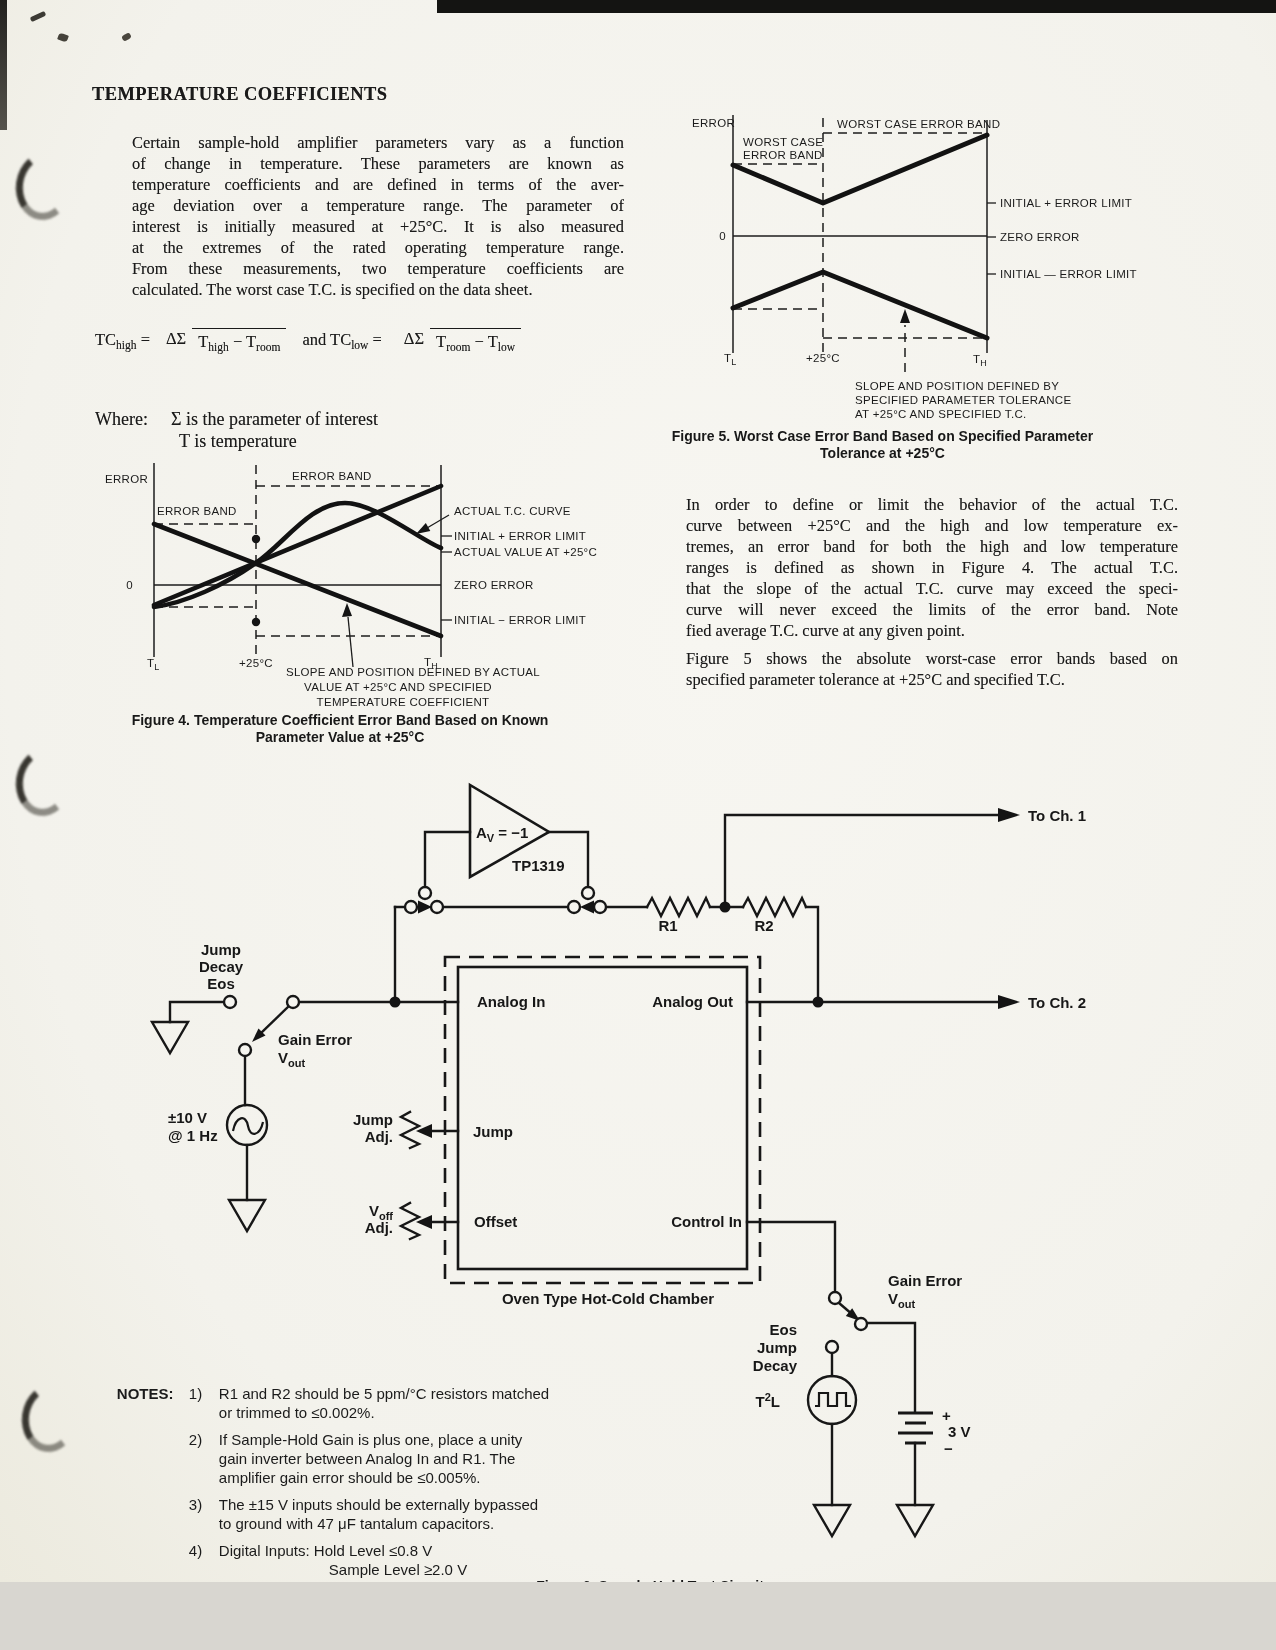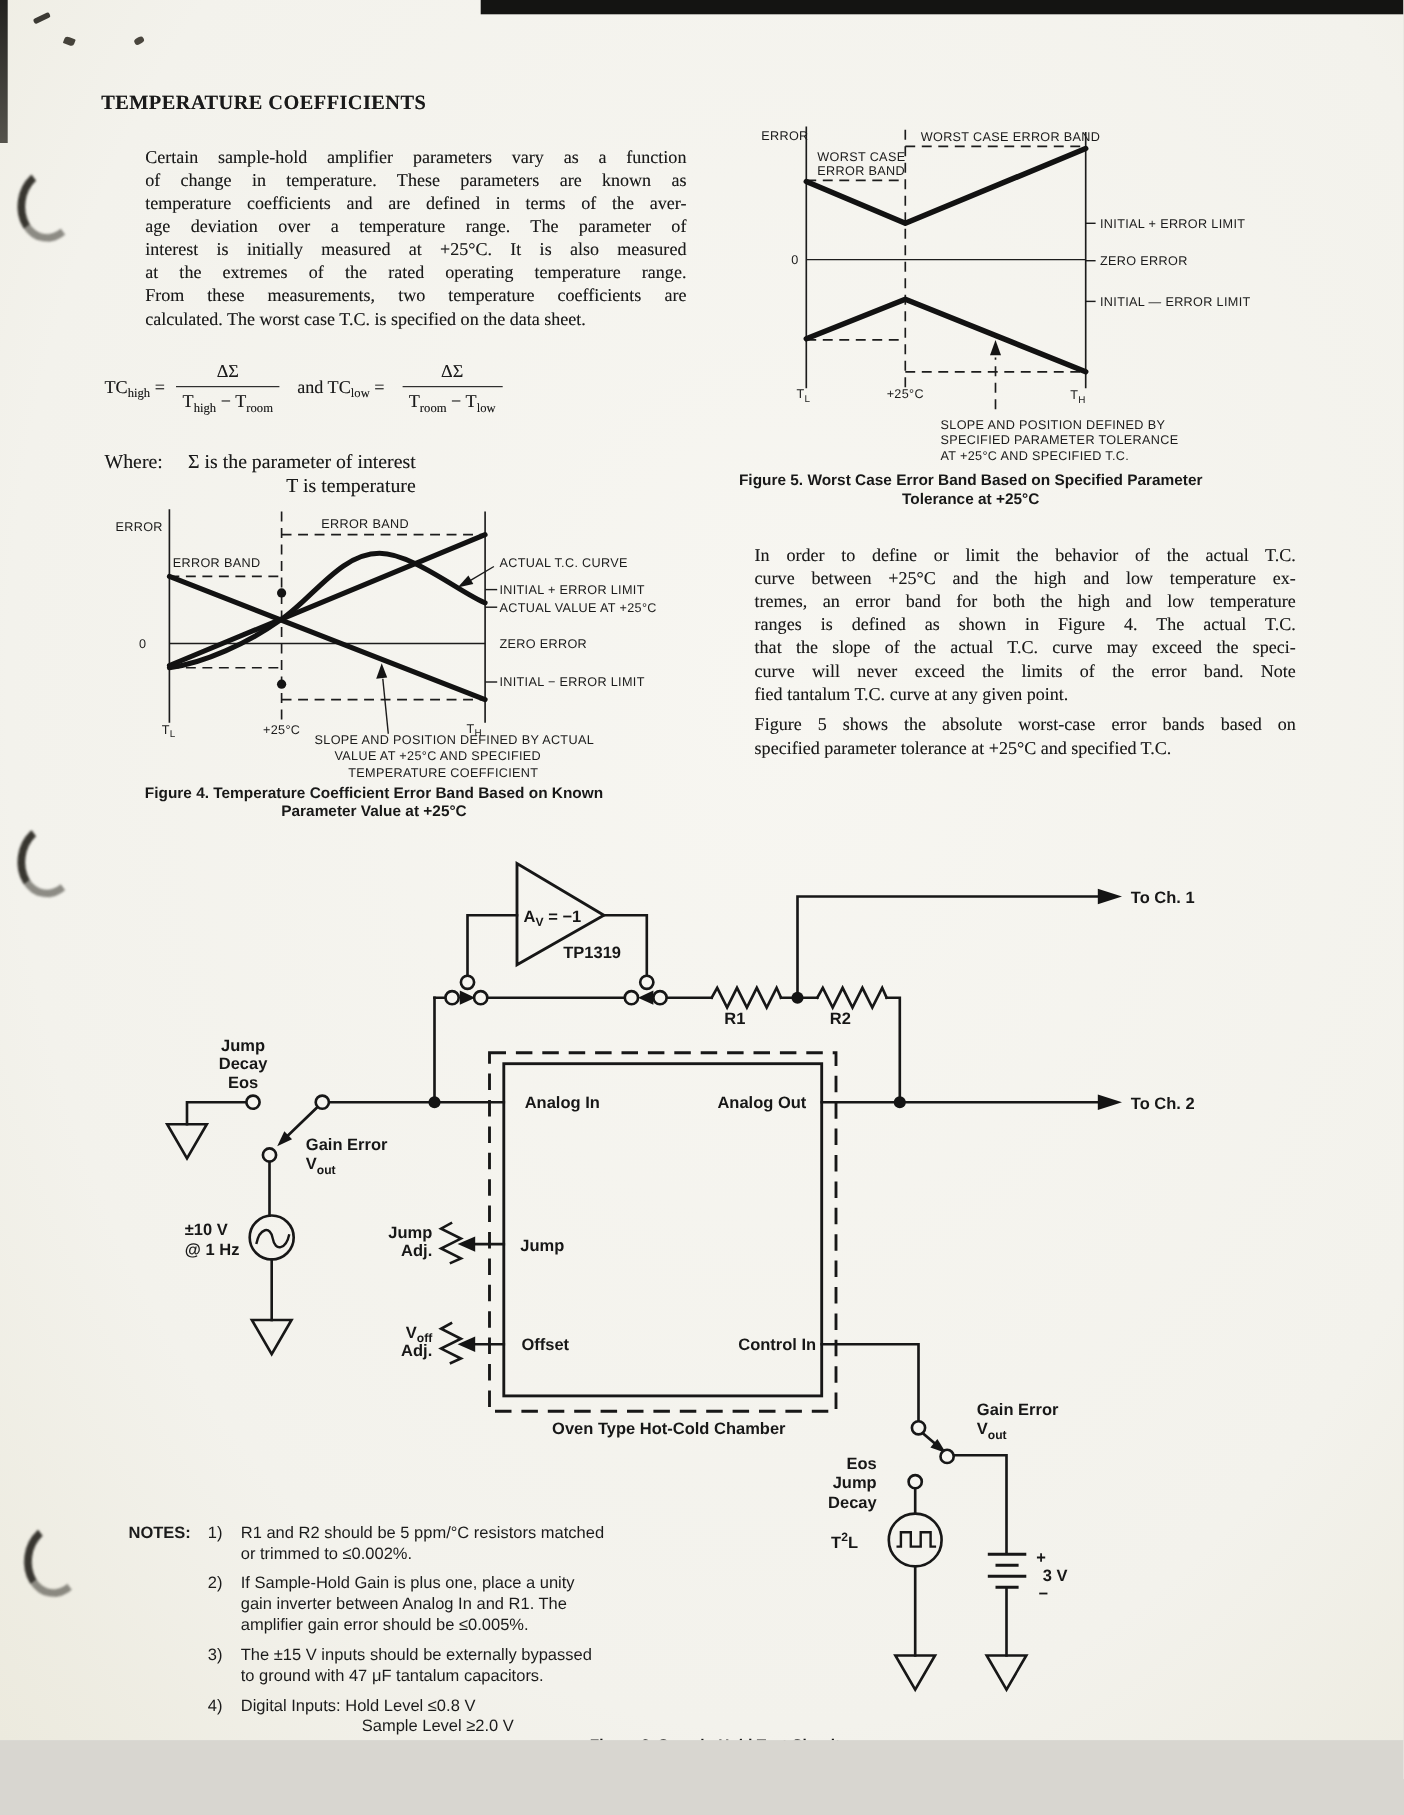--- a/index.html
+++ b/index.html
@@ -25,27 +25,27 @@
          font-family:"Liberation Serif",serif;text-shadow:0 0 .5px rgba(0,0,0,.5);}
   .para{font-size:16.4px;line-height:21px;text-shadow:0 0 .4px rgba(0,0,0,.4);margin-left:40px;}
   .para .jline{text-align:justify;text-align-last:justify;}
   .lpara{left:92px;top:132px;width:492px;}
   .rpara1{left:646px;top:494px;width:492px;}
   .rpara2{left:646px;top:648px;width:492px;}
   
   .formula{left:95px;top:328px;width:490px;display:flex;align-items:center;font-size:16.5px;
            text-shadow:0 0 .4px rgba(0,0,0,.4);}
   .formula sub{font-size:11.5px;}
-  .frac{display:inline-flex;flex-direction:column;align-items:center;margin:0 10px;}
+  .frac{display:inline-flex;flex-direction:row;align-items:center;margin:0 10px;}
   .frac .num{padding:0 6px 3px 6px;}
   .frac .den{border-top:1.6px solid #1a1a1a;padding:3px 6px 0 6px;white-space:nowrap;}
   .conj{margin:0 6px;}
   .where{left:95px;top:408px;display:flex;font-size:18px;line-height:22px;text-shadow:0 0 .4px rgba(0,0,0,.4);}
   .wlabel{width:76px;flex:none;}
-  .w2{padding-left:8px;text-align:right;}
+  .w2{padding-left:8px;}
   
   .cap{font-family:"Liberation Sans",sans-serif;font-weight:bold;font-size:14px;line-height:16.5px;text-align:center;color:#181818;}
   .cap4{left:85px;top:712px;width:510px;}
   .cap5{left:645px;top:428px;width:475px;}
   .cap6{left:420px;top:1578px;width:460px;}
   
   .notes{left:93px;top:1384px;width:480px;font-family:"Liberation Sans",sans-serif;font-size:15px;line-height:19px;color:#1b1b1b;}
   .notes-row{display:flex;justify-content:center;}
   .notes-label{width:72px;flex:none;font-weight:bold;}
   .note-item{display:flex;margin-bottom:8px;}
@@ -208,21 +208,21 @@
       <div>Tolerance at +25°C</div>
   </div>
 
   <div class="abs para rpara1">
       <div class="jline">In order to define or limit the behavior of the actual T.C.</div>
       <div class="jline">curve between +25°C and the high and low temperature ex-</div>
       <div class="jline">tremes, an error band for both the high and low temperature</div>
       <div class="jline">ranges is defined as shown in Figure 4.   The actual T.C.</div>
       <div class="jline">that the slope of the actual T.C. curve may exceed the speci-</div>
       <div class="jline">curve will never exceed the limits of the error band.  Note</div>
-      <div>fied tantalum T.C. curve at any given point.</div>
+      <div>fied average T.C. curve at any given point.</div>
     </div>
   <div class="abs para rpara2">
       <div class="jline">Figure 5 shows the absolute worst-case error bands based on</div>
       <div>specified parameter tolerance at +25°C and specified T.C.</div>
     </div>
 
   <svg class="abs" style="left:80px;top:735px;" width="1120" height="810" viewBox="0 0 1120 810">
 
     <g>
       <path class="w" d="M345,97 H390 M345,97 V151"></path>

